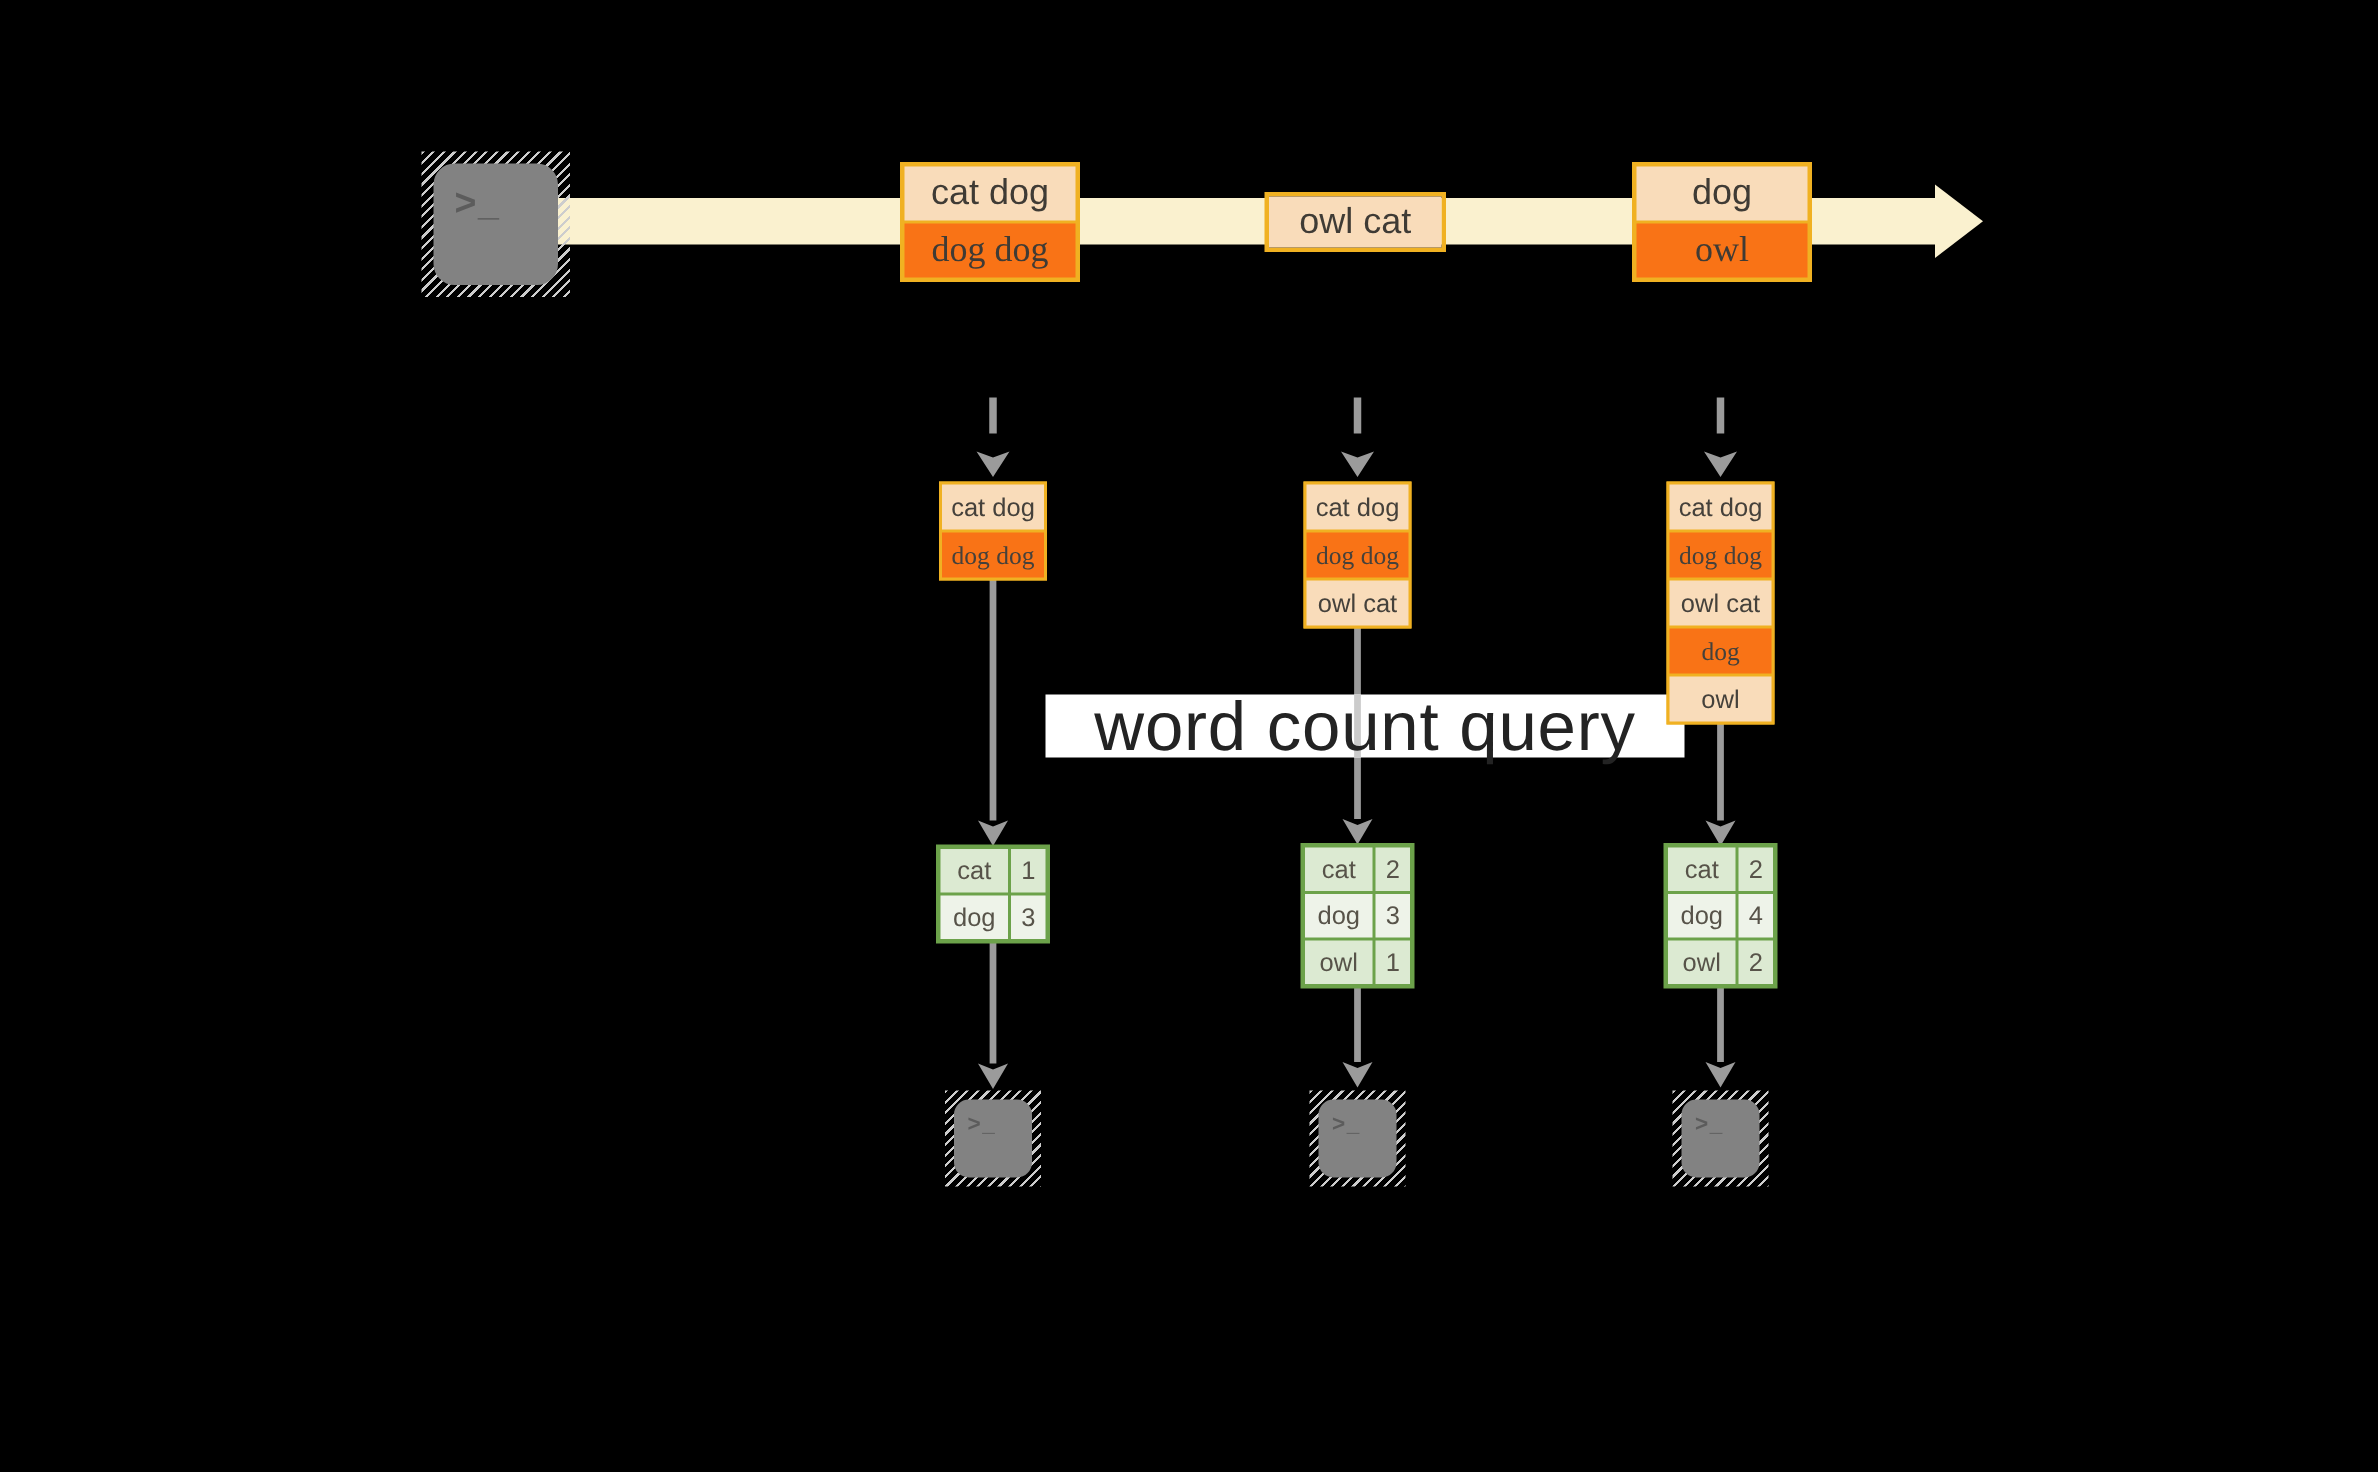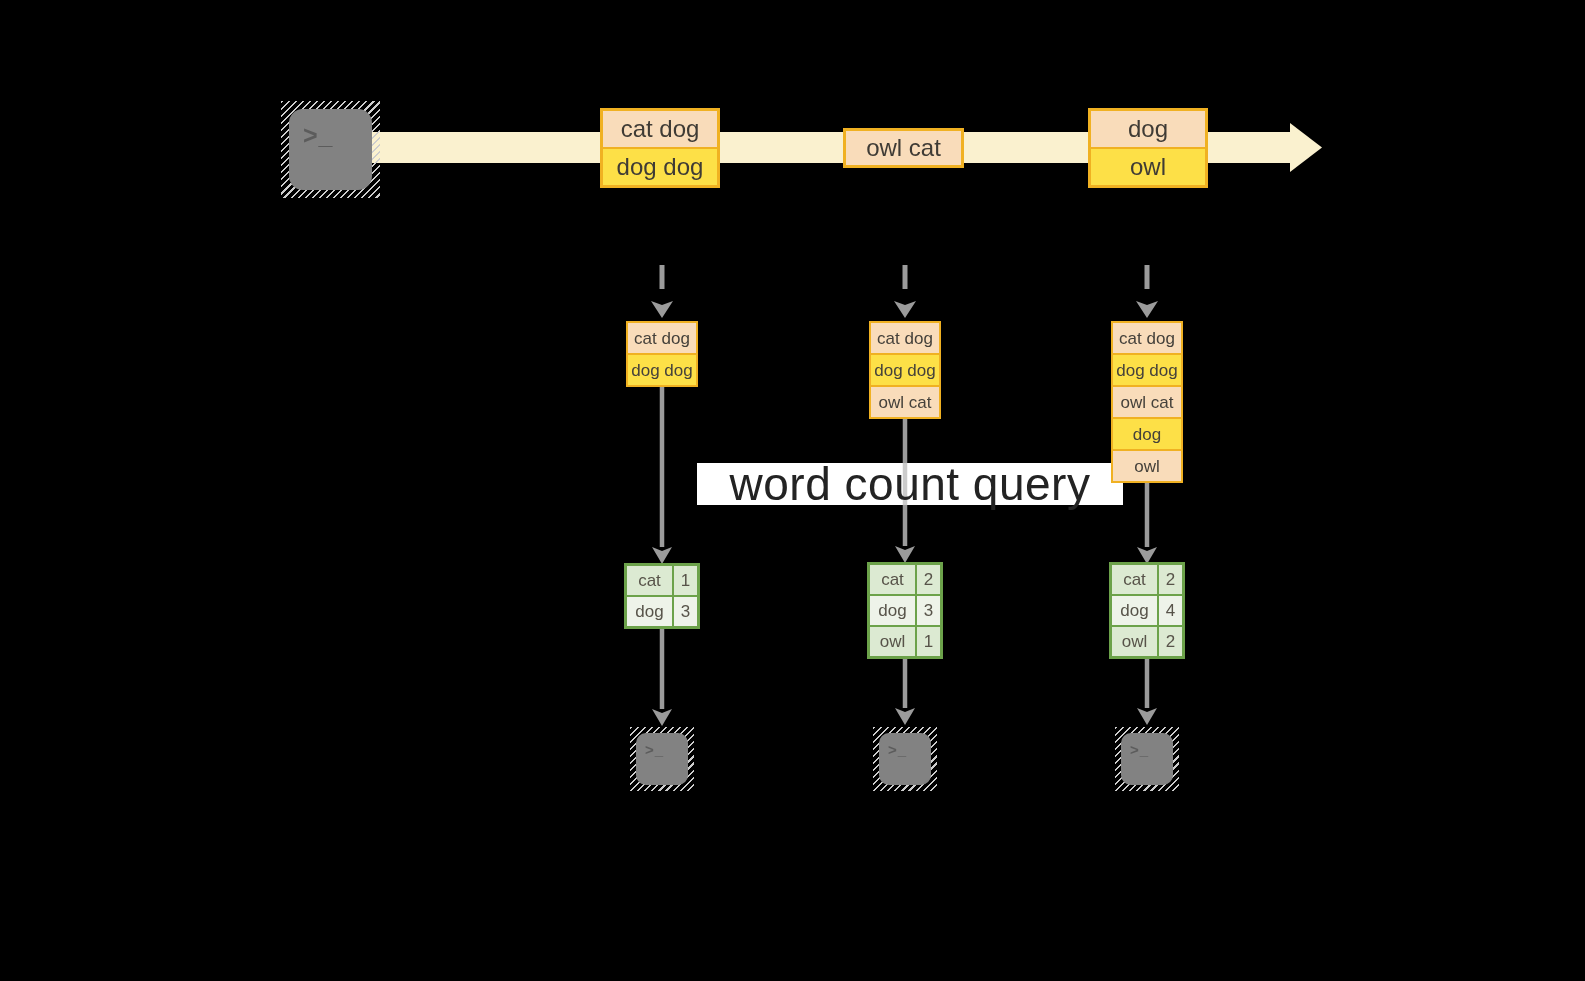--- a/index.html
+++ b/index.html
@@ -20,21 +20,21 @@
   }
   .sbox{
     position:absolute;z-index:3;border:2px solid #f0b122;background:#f0b122;
     display:flex;flex-direction:column;gap:2px;box-sizing:border-box;
   }
   .srow{
     display:flex;align-items:center;justify-content:center;
     height:30px;font-size:17px;color:#45413b;line-height:1;
   }
   .fill-dark{background:#f9dcba;}
-  .fill-light{background:#fde047;}
+  .fill-light{background:#f97316;font-family:Liberation Serif, serif;}
 
   
   .gtable{
     position:absolute;z-index:3;background:#6ca24a;padding:3px;
     display:grid;grid-template-columns:45px 1fr;gap:2px;box-sizing:border-box;
   }
   .gcell{
     display:flex;align-items:center;justify-content:center;
     height:29px;font-size:17px;color:#575349;line-height:1;
   }

